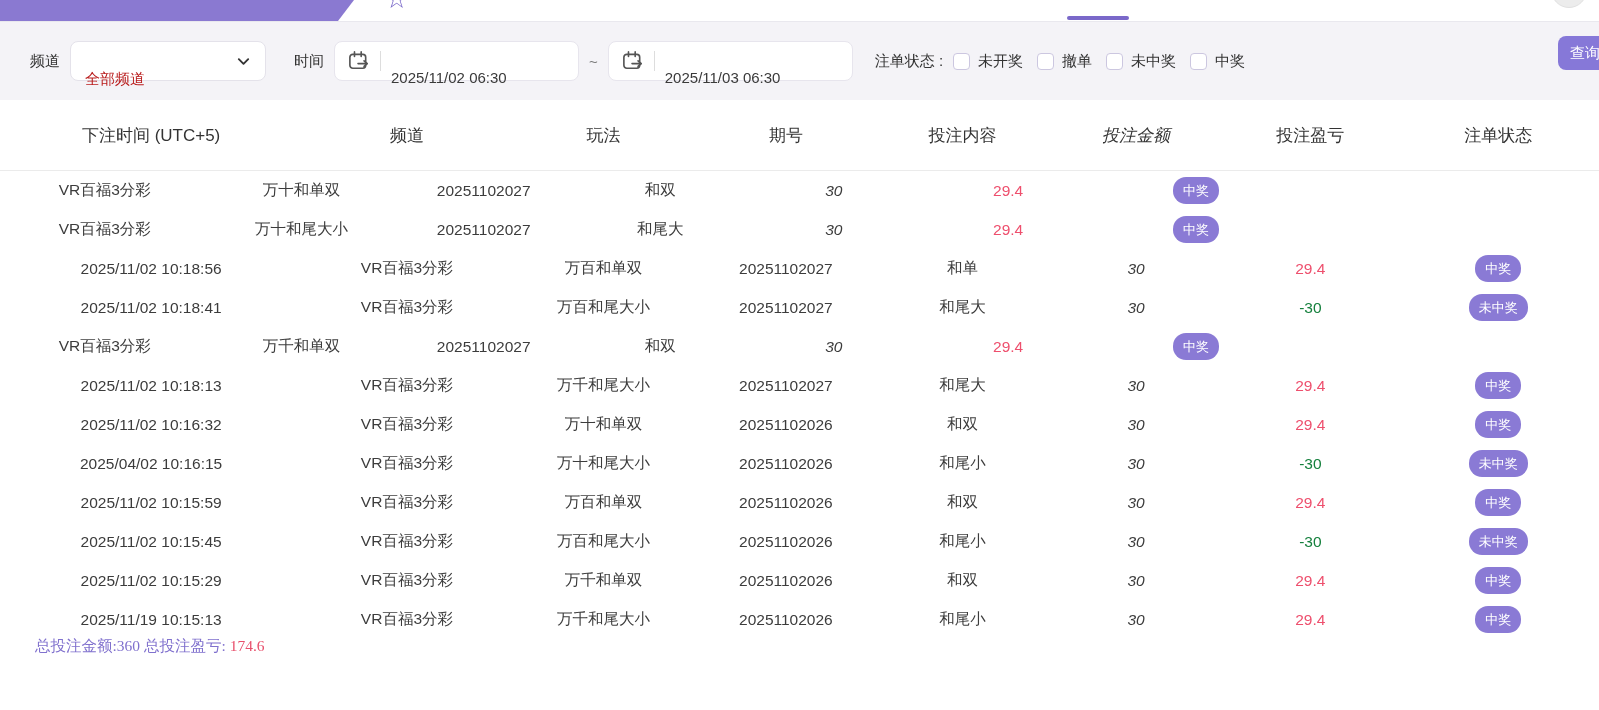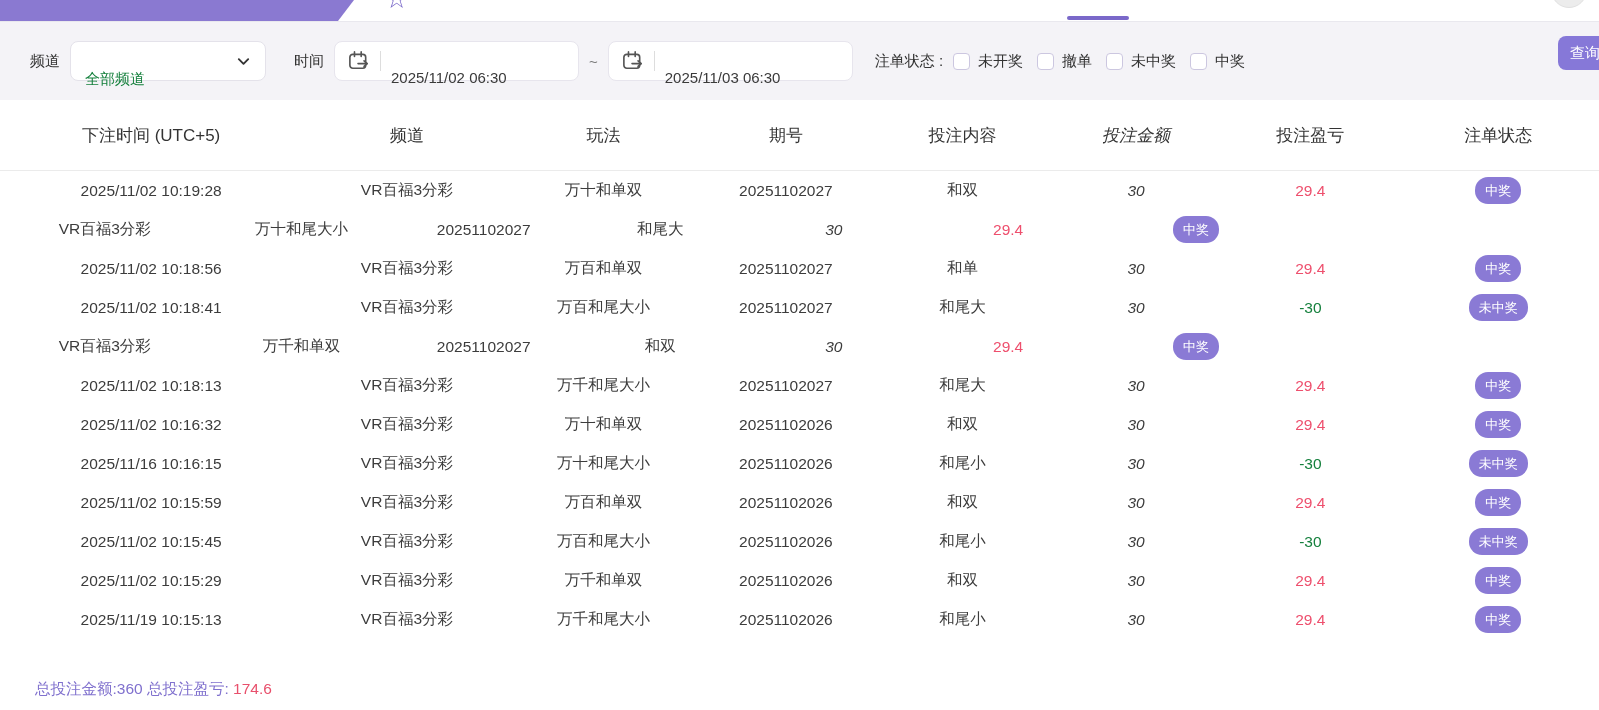--- a/index.html
+++ b/index.html
@@ -33,21 +33,21 @@
     border-top:1px solid #e9e8ee;
     display:flex; align-items:center; padding-left:30px;
     font-size:15px; color:#333;
   }
   .flabel { margin-right:10px; white-space:nowrap; }
   .select-box {
     width:196px; height:40px; background:#fff; border:1px solid #e4e2ea;
     border-radius:8px; display:flex; align-items:center;
     padding:0 14px; cursor:pointer;
   }
-  .select-box .sel-val { flex:1; color:#15803d;margin-top:36px; }
+  .select-box .sel-val { flex:1; color:#b91c1c;margin-top:36px; }
   .date-box {
     width:245px; height:40px; background:#fff; border:1px solid #e7e5ed;
     border-radius:8px; display:flex; align-items:center; padding:0 12px;
     cursor:text;
   }
   .date-box .vsep { width:1px; height:20px; background:#ddd; margin:0 10px 0 10px; }
   .date-box .date-val { color:#3a3a3a;margin-top:32px; }
   .tilde { margin:0 10px; color:#777; }
   .gap-lg { width:28px; flex:none; }
   .gap-md { width:22px; flex:none; }
@@ -76,21 +76,21 @@
   .c1 { width:18.9%; } .c2 { width:13.1%; } .c3 { width:11.5%; }
   .c4 { width:11.3%; } .c5 { width:10.8%; } .c6 { width:10.9%;font-style:italic; }
   .c7 { width:10.9%; } .c8 { width:12.6%; }
   .profit-pos { color:#ee4f6d; }
   .profit-neg { color:#15803d; }
   .status-badge {
     display:inline-block; background:#8a7ad5; color:#fff; font-size:13px;
     line-height:1; padding:7px 10px; border-radius:13px; cursor:pointer;
   }
   
-  .summary { position:absolute; left:35px; top:679px; font-size:15.5px; }
+  .summary { position:absolute; left:35px; top:636px; font-size:15.5px;font-family:Liberation Serif, serif; }
   .summary .sum-label { color:#8071ce; }
   .summary .sum-value { color:#e8506c; }
   .cal-icon, .chev-icon { flex:none; display:inline-flex; }
 </style>
 </head>
 <body>
 
 <div class="topbar">
   <div class="topbar-tab"></div>
   <span class="star-icon">☆</span>
@@ -175,21 +175,20 @@
       <div class="cell c2">频道</div>
       <div class="cell c3">玩法</div>
       <div class="cell c4">期号</div>
       <div class="cell c5">投注内容</div>
       <div class="cell c6">投注金额</div>
       <div class="cell c7">投注盈亏</div>
       <div class="cell c8">注单状态</div>
     </div>
   <div class="tbody">
   <div class="trow">
-    <div class="cell c1">2025/11/02 10:19:28</div>
     <div class="cell c2">VR百福3分彩</div>
     <div class="cell c3">万十和单双</div>
     <div class="cell c4">20251102027</div>
     <div class="cell c5">和双</div>
     <div class="cell c6">30</div>
     <div class="cell c7 profit-pos">29.4</div>
     <div class="cell c8">
       <span class="status-badge">中奖</span>
     </div>
   </div>
@@ -264,21 +263,21 @@
     <div class="cell c4">20251102026</div>
     <div class="cell c5">和双</div>
     <div class="cell c6">30</div>
     <div class="cell c7 profit-pos">29.4</div>
     <div class="cell c8">
       <span class="status-badge">中奖</span>
     </div>
   </div>
 
   <div class="trow">
-    <div class="cell c1">2025/11/16 10:16:15</div>
+    <div class="cell c1">2025/04/02 10:16:15</div>
     <div class="cell c2">VR百福3分彩</div>
     <div class="cell c3">万十和尾大小</div>
     <div class="cell c4">20251102026</div>
     <div class="cell c5">和尾小</div>
     <div class="cell c6">30</div>
     <div class="cell c7 profit-neg">-30</div>
     <div class="cell c8">
       <span class="status-badge">未中奖</span>
     </div>
   </div>

